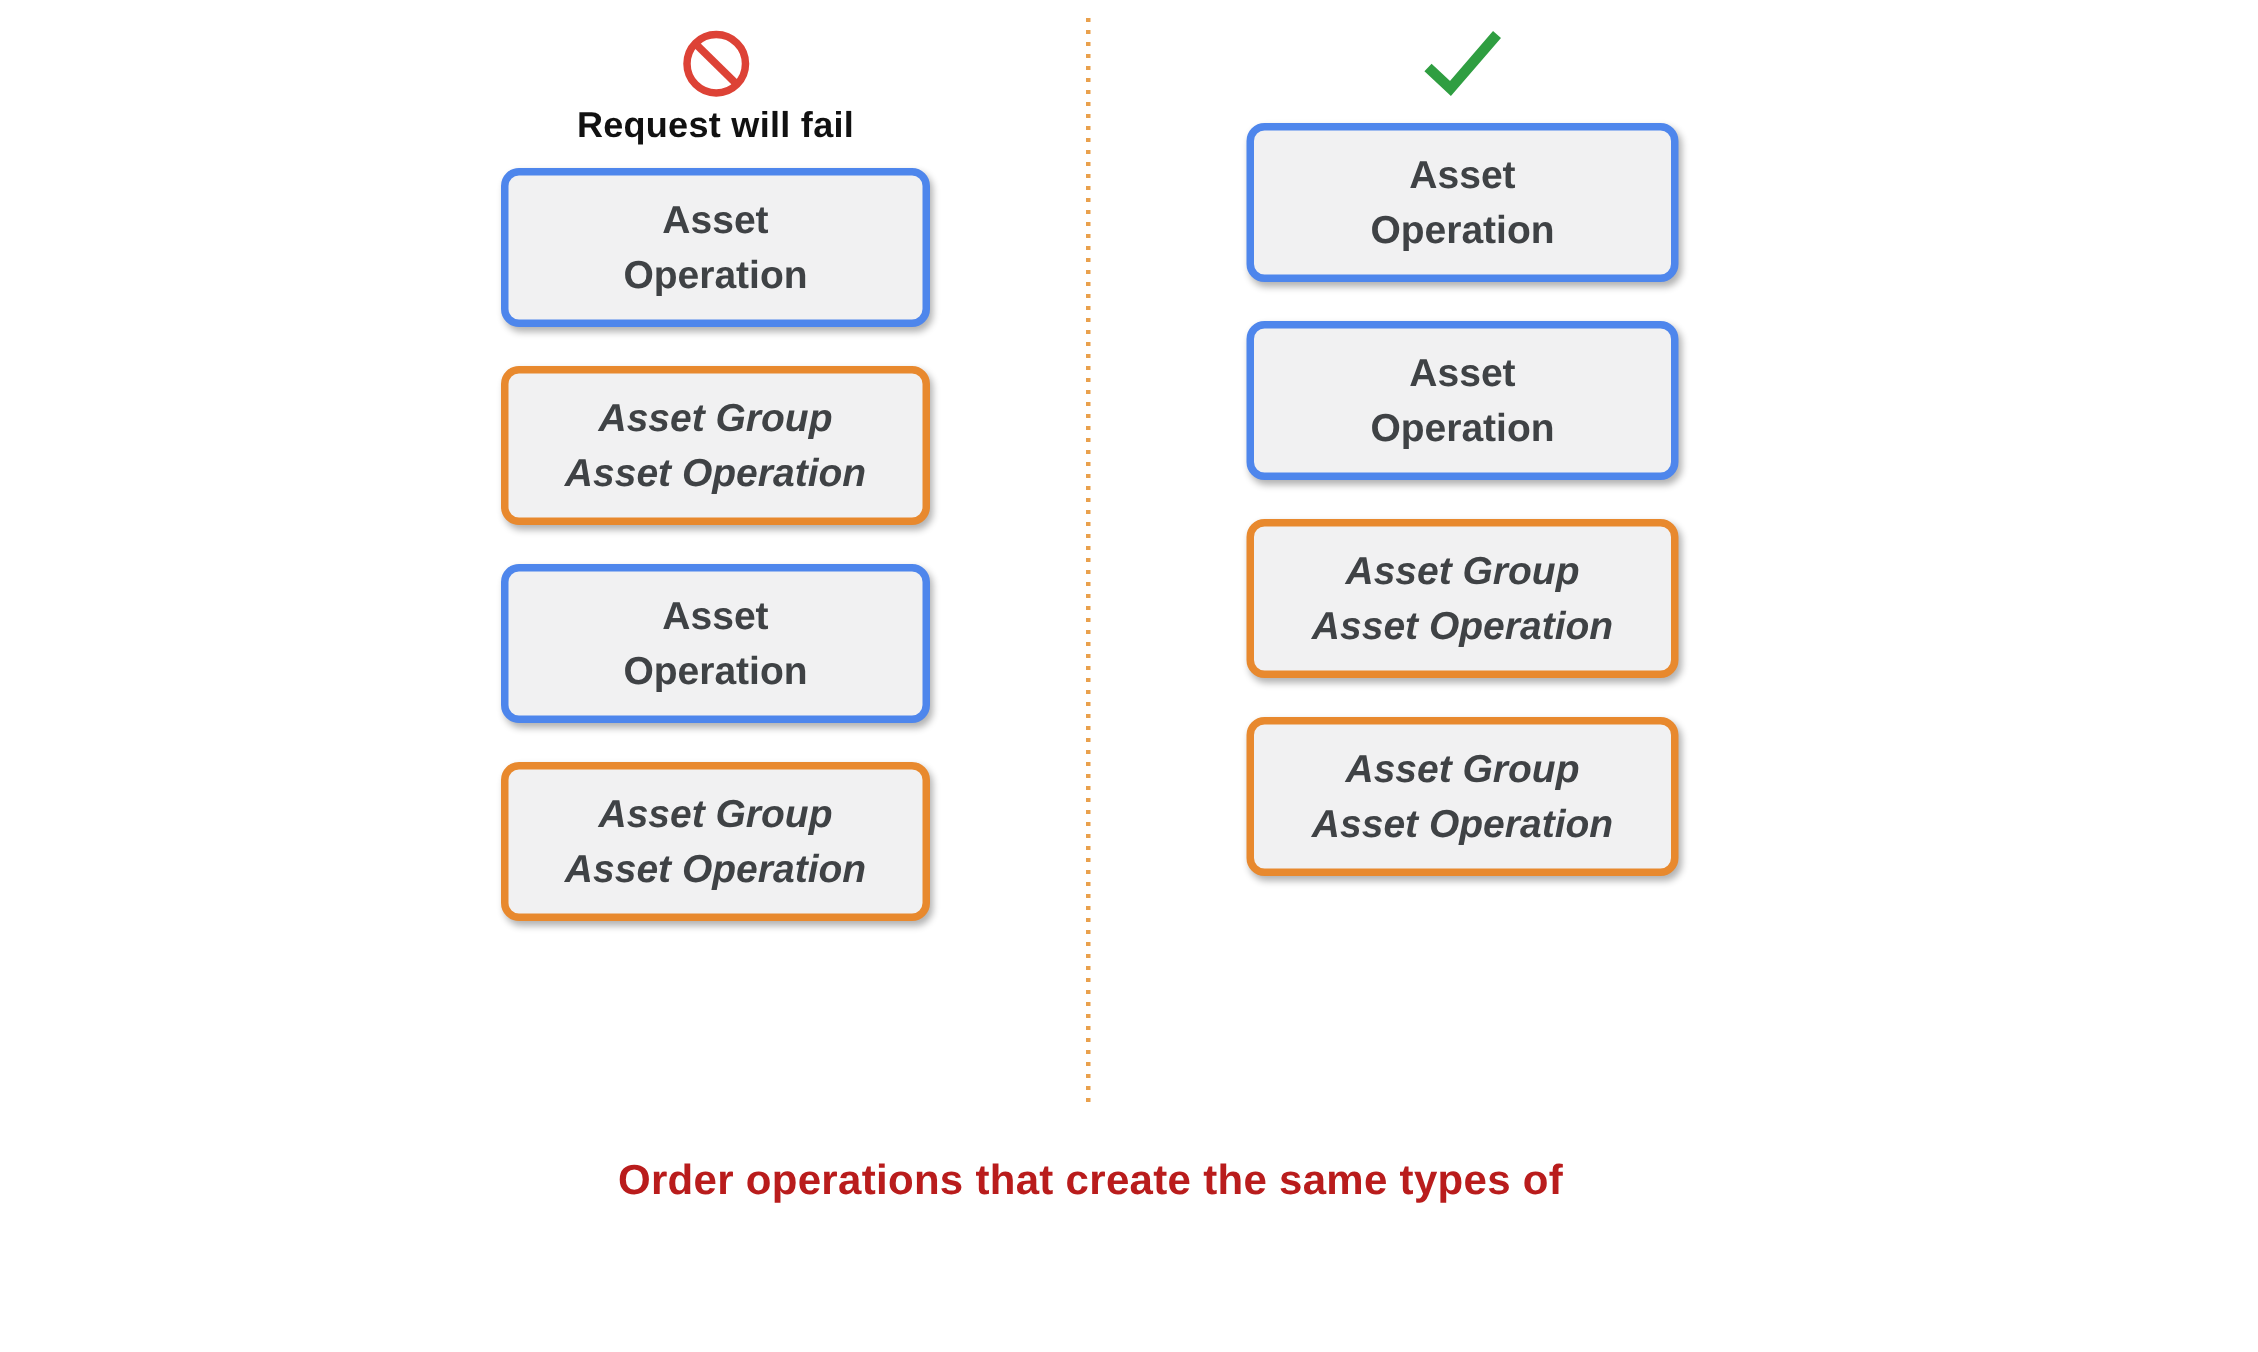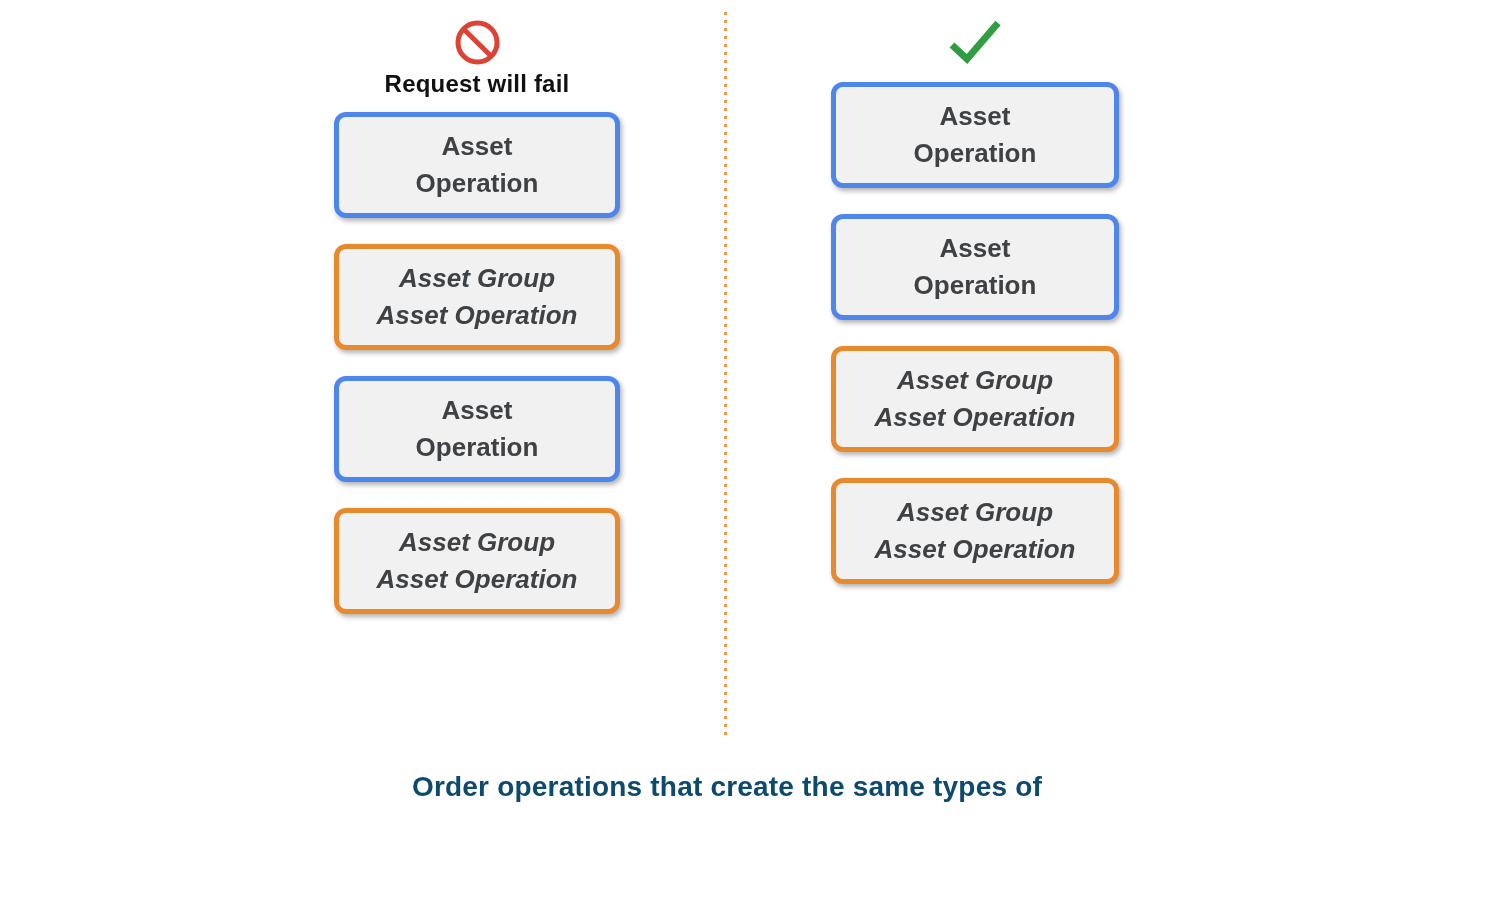--- a/index.html
+++ b/index.html
@@ -42,21 +42,21 @@
     text-align:center;white-space:nowrap;
   }
 
   .divider{
     position:absolute;left:724px;top:12px;width:3px;height:728px;
     background:repeating-linear-gradient(to bottom, var(--divider) 0 3px, transparent 3px 8px);
   }
 
   .caption{
     position:absolute;top:768px;left:0;width:1454px;text-align:center;
-    font-size:28px;line-height:38px;font-weight:700;color:#0c4a6e;letter-spacing:0.2px;
+    font-size:28px;line-height:38px;font-weight:700;color:#b91c1c;letter-spacing:0.2px;
   }
 </style>
 </head>
 <body>
 
 <div class="canvas">
 
   <div class="column fail">
     <div class="icon-wrap">
       <svg width="47" height="47" viewBox="0 0 47 47">

